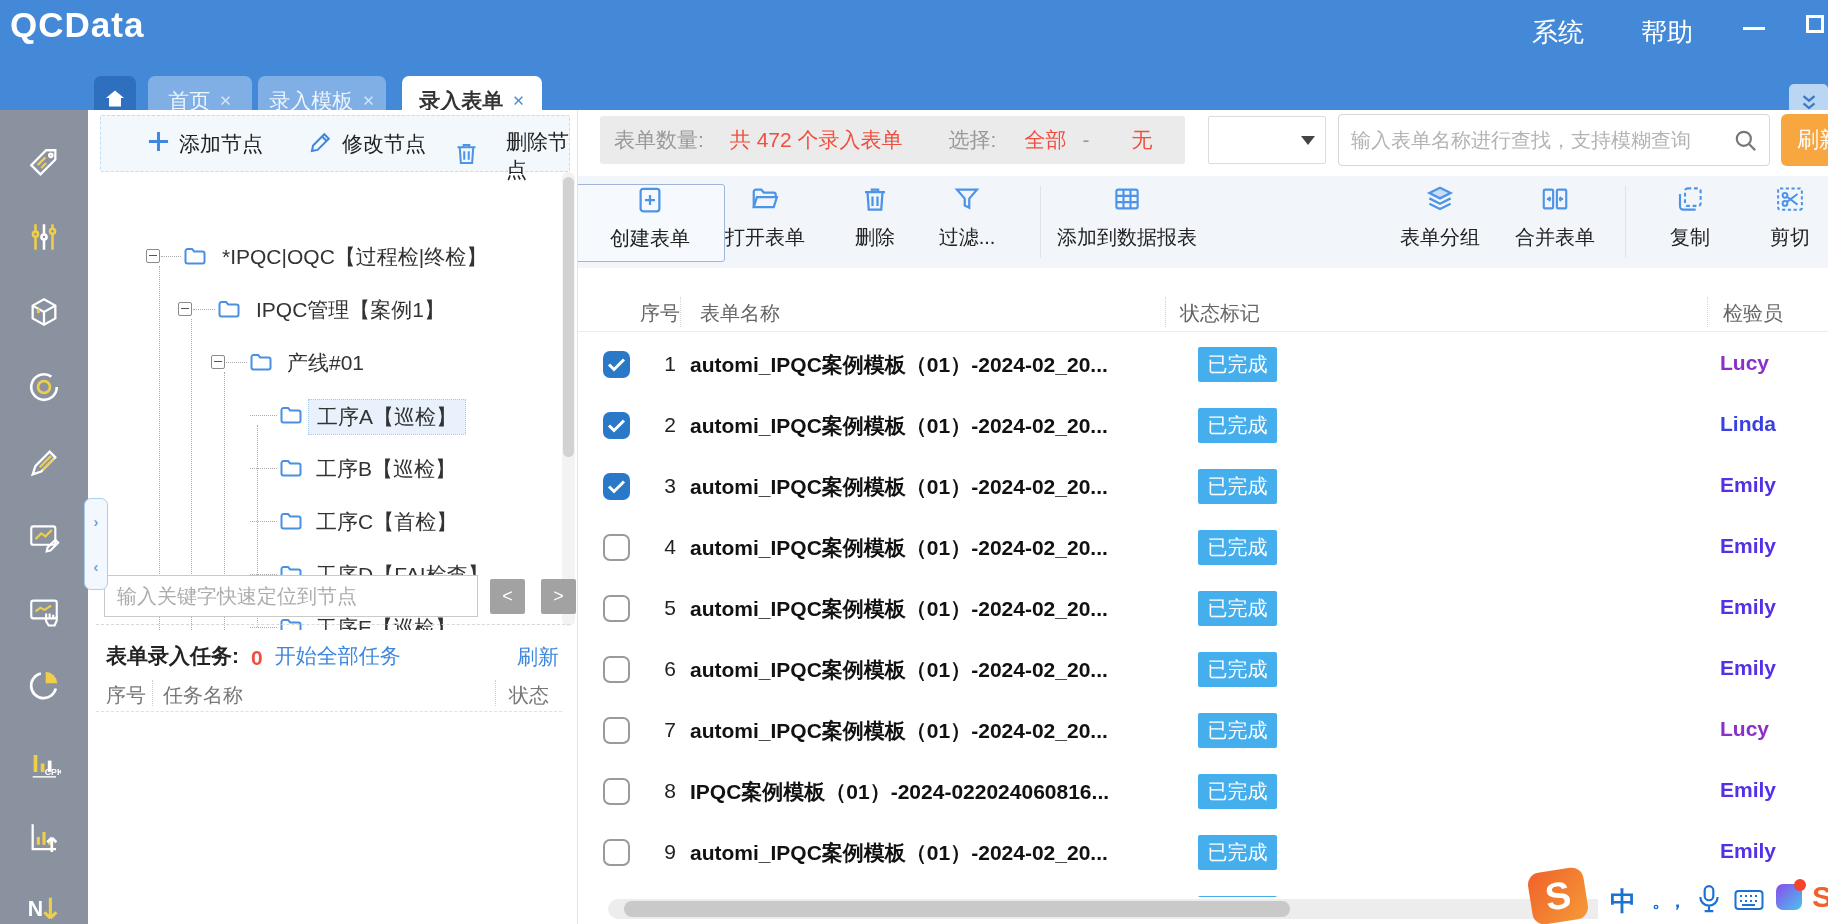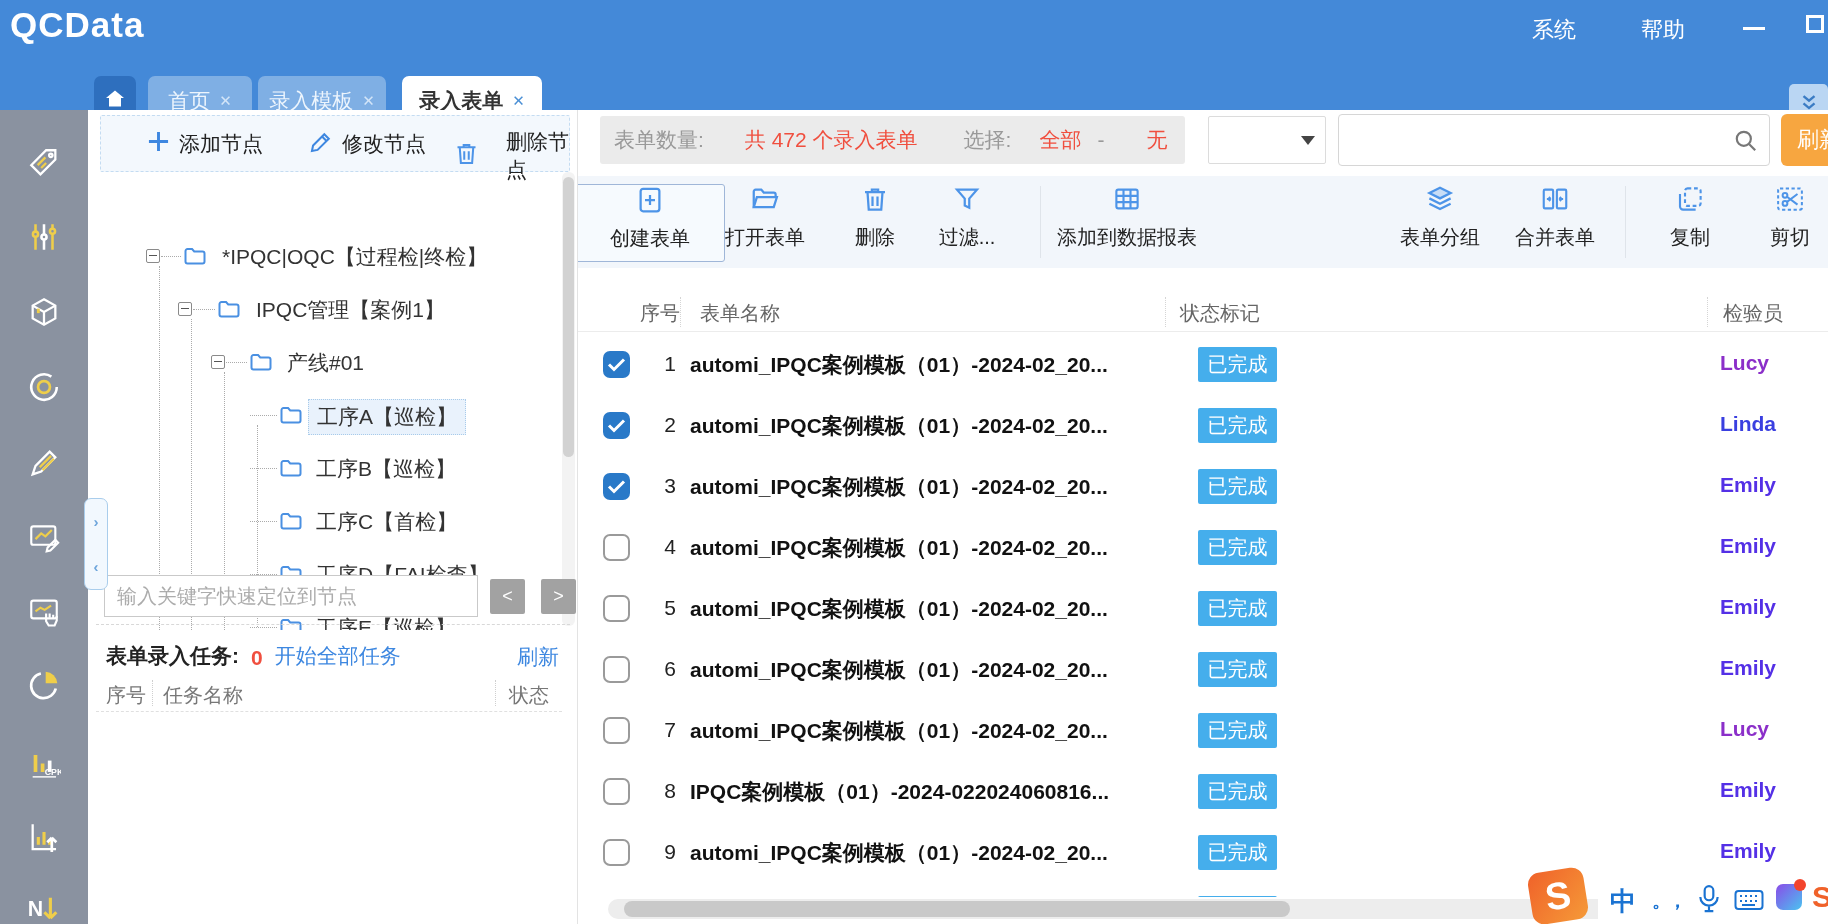--- a/index.html
+++ b/index.html
@@ -2,21 +2,21 @@
 <html><head>
 <meta charset="utf-8">
 <style>
   *{margin:0;padding:0;box-sizing:border-box}
   html,body{width:1828px;height:924px;overflow:hidden;background:#fff;
     font-family:"Liberation Sans","DejaVu Sans",sans-serif;position:relative}
 
   
   .header{position:absolute;left:0;top:0;width:1828px;height:126px;background:#4489D8}
   .logo{position:absolute;left:10px;top:5px;color:#fff;font-size:35px;font-weight:600;letter-spacing:1px}
-  .menu-item{position:absolute;top:15px;color:#fff;font-size:22px}
+  .menu-item{position:absolute;top:15px;color:#fff;font-size:26px}
   .win-btn{position:absolute;top:18px}
   .win-min{left:1743px;top:27px;width:22px;height:3px;background:#fff}
   .win-max{left:1806px;top:15px;width:18px;height:18px;border:3px solid #fff}
 
   
   .tab{position:absolute;bottom:0;height:50px;border-radius:7px 7px 0 0;display:flex;
     align-items:center;justify-content:center;gap:9px;font-size:21px;color:#EDF5FD;background:#7FAFE4;cursor:default}
   .tab .x{font-size:15px;font-weight:700;color:#D3E5F8}
   .tab.active{background:#fff;color:#333;font-weight:700}
   .tab.active .x{color:#4A8FD5}
@@ -349,30 +349,31 @@
     <span style="left:421px">状态</span>
     <i class="v" style="left:64px"></i>
       <i class="v" style="left:407px"></i>
       <i class="b"></i>
   </div>
 </div>
 
 <div class="main-panel">
   <div class="info-bar">
     <span style="margin-left:14px">表单数量:</span>
-    <span class="red" style="margin-left:41px">共 472 个录入表单</span>
+    <span class="red" style="margin-left:26px">共 472 个录入表单</span>
     <span style="margin-left:46px">选择:</span>
     <span class="red" style="margin-left:28px">全部</span>
     <span style="margin-left:16px">-</span>
     <span class="red" style="margin-left:42px">无</span>
   </div>
   <div class="dropdown">
       <span class="arr"></span>
     </div>
   <div class="search-box">
+    <input placeholder="输入表单名称进行查找，支持模糊查询" style="">
     <span class="mag">
       <svg viewBox="0 0 24 24" fill="none" stroke="#777" stroke-width="2">
           <circle cx="10" cy="10" r="6.5"></circle>
           <path d="M15 15l5.5 5.5"></path>
         </svg>
     </span>
   </div>
   <button class="refresh-btn">刷新</button>
 
   <div class="toolbar">

